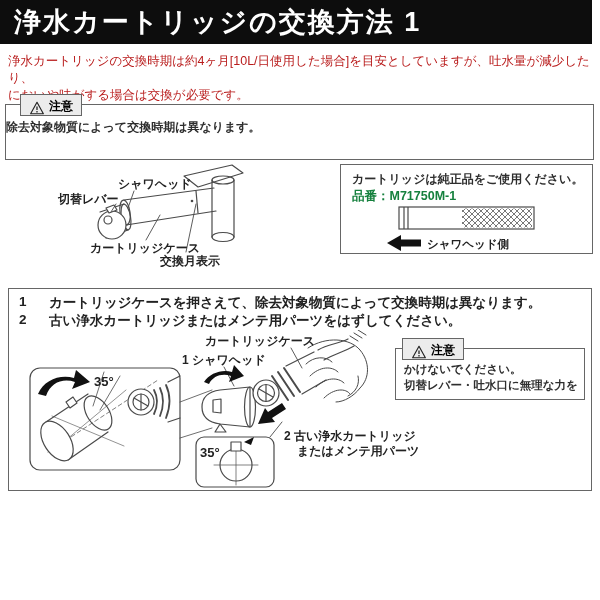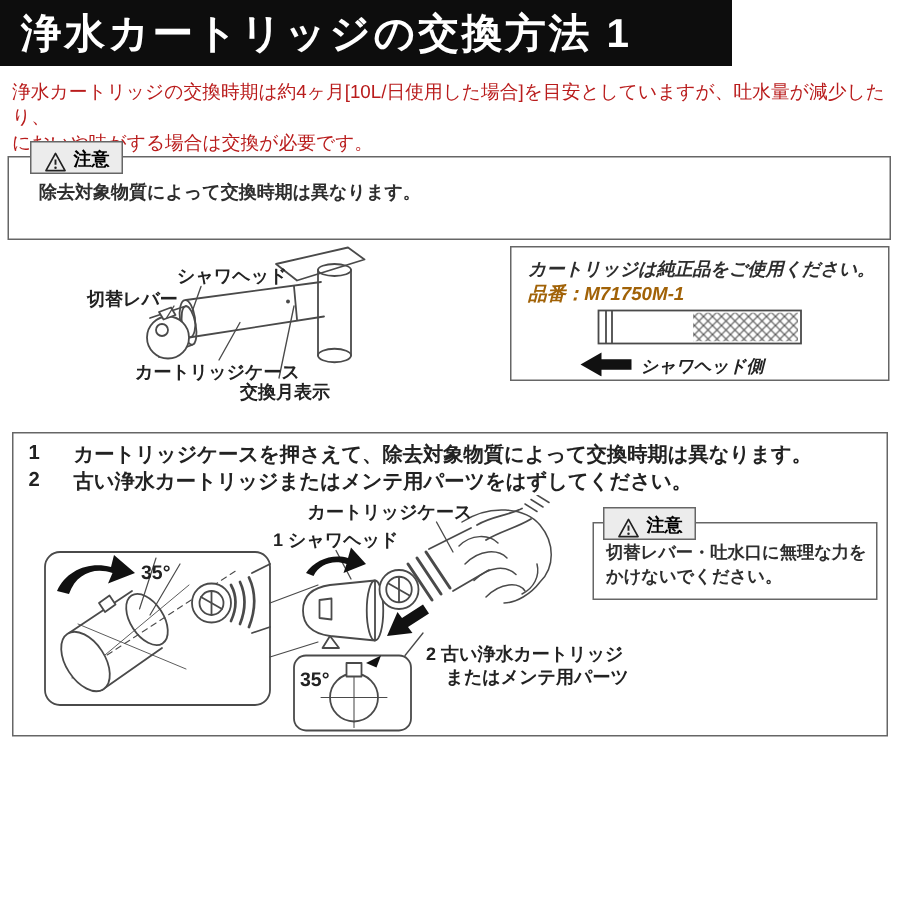--- a/index.html
+++ b/index.html
@@ -1,37 +1,37 @@
 <!DOCTYPE html>
 <html><head>
 <meta charset="utf-8">
 <style>
   html,body{margin:0;padding:0;background:#fff;}
   #page{position:relative;width:600px;height:600px;background:#ffffff;overflow:hidden;
         font-family:"Liberation Sans","DejaVu Sans",sans-serif;color:#333;}
   
-  .banner{position:absolute;left:0;top:0;width:488px;height:44px;background:#0d0d0d;
+  .banner{position:absolute;left:0;top:0;width:592px;height:44px;background:#0d0d0d;
           display:flex;align-items:center;}
   .banner h1{margin:0 0 0 14px;color:#fff;font-size:27px;font-weight:bold;letter-spacing:2px;}
   
   .intro{position:absolute;left:8px;top:53px;width:586px;font-size:12.5px;line-height:17px;color:#b91c1c;}
   
   .cbox{position:absolute;border:1.5px solid #666;background:#fff;}
   .ctab{position:absolute;top:-11px;left:14px;height:20px;background:#ececec;border:1.5px solid #666;
         display:flex;align-items:flex-end;gap:4px;padding:0 8px;font-size:12px;font-weight:bold;color:#000000;}
   .cbox .ctext{font-size:12px;font-weight:bold;line-height:16px;color:#2e2e2e;}
   #caution-top{left:5px;top:104px;width:587px;height:54px;}
-  #caution-top .ctext{margin:15px 0 0 20px;}
+  #caution-top .ctext{margin:15px 0 0 0;font-family:Liberation Mono, monospace;}
   #caution-inner{left:395px;top:348px;width:188px;height:50px;}
   #caution-inner .ctab{left:6px;}
   #caution-inner .ctext{margin:12px 0 0 8px;font-size:11.5px;}
   
-  #genuine-box{position:absolute;left:340px;top:164px;width:251px;height:88px;border:1.5px solid #666;font-style:italic;}
+  #genuine-box{position:absolute;left:340px;top:164px;width:251px;height:88px;border:1.5px solid #666;}
   #genuine-box .t1{position:absolute;left:11px;top:6px;font-size:12px;font-weight:bold;color:#2e2e2e;}
-  #genuine-box .t2{position:absolute;left:11px;top:23px;font-size:12.5px;font-weight:bold;color:#a16207;}
+  #genuine-box .t2{position:absolute;left:11px;top:23px;font-size:12.5px;font-weight:bold;color:#15803d;}
   
   #main-box{position:absolute;left:8px;top:288px;width:582px;height:201px;border:1.5px solid #666;}
   .step{position:absolute;left:8px;display:flex;font-size:13.5px;font-weight:bold;color:#222;}
   .step .num{width:30px;text-align:left;padding-left:2px;}
   .svgabs{position:absolute;}
   svg text{font-family:"Liberation Sans","DejaVu Sans",sans-serif;}
 </style>
 </head>
 <body>
 
@@ -211,18 +211,18 @@
   <div id="caution-inner" class="cbox">
     <div class="ctab">
       <svg width="16" height="14" viewBox="0 0 24 22">
         <path d="M12,2 L22,20 L2,20 Z" fill="none" stroke="#222" stroke-width="1.8" stroke-linejoin="round"></path>
         <line x1="12" y1="8.5" x2="12" y2="14" stroke="#222" stroke-width="2"></line>
         <circle cx="12" cy="17" r="1.3" fill="#222"></circle>
       </svg>
       <span>注意</span>
     </div>
     <div class="ctext">
+      <div>かけないでください。</div>
       <div>切替レバー・吐水口に無理な力を</div>
-      <div>かけないでください。</div>
     </div>
   </div>
 
 </div>
 
 </body></html>

